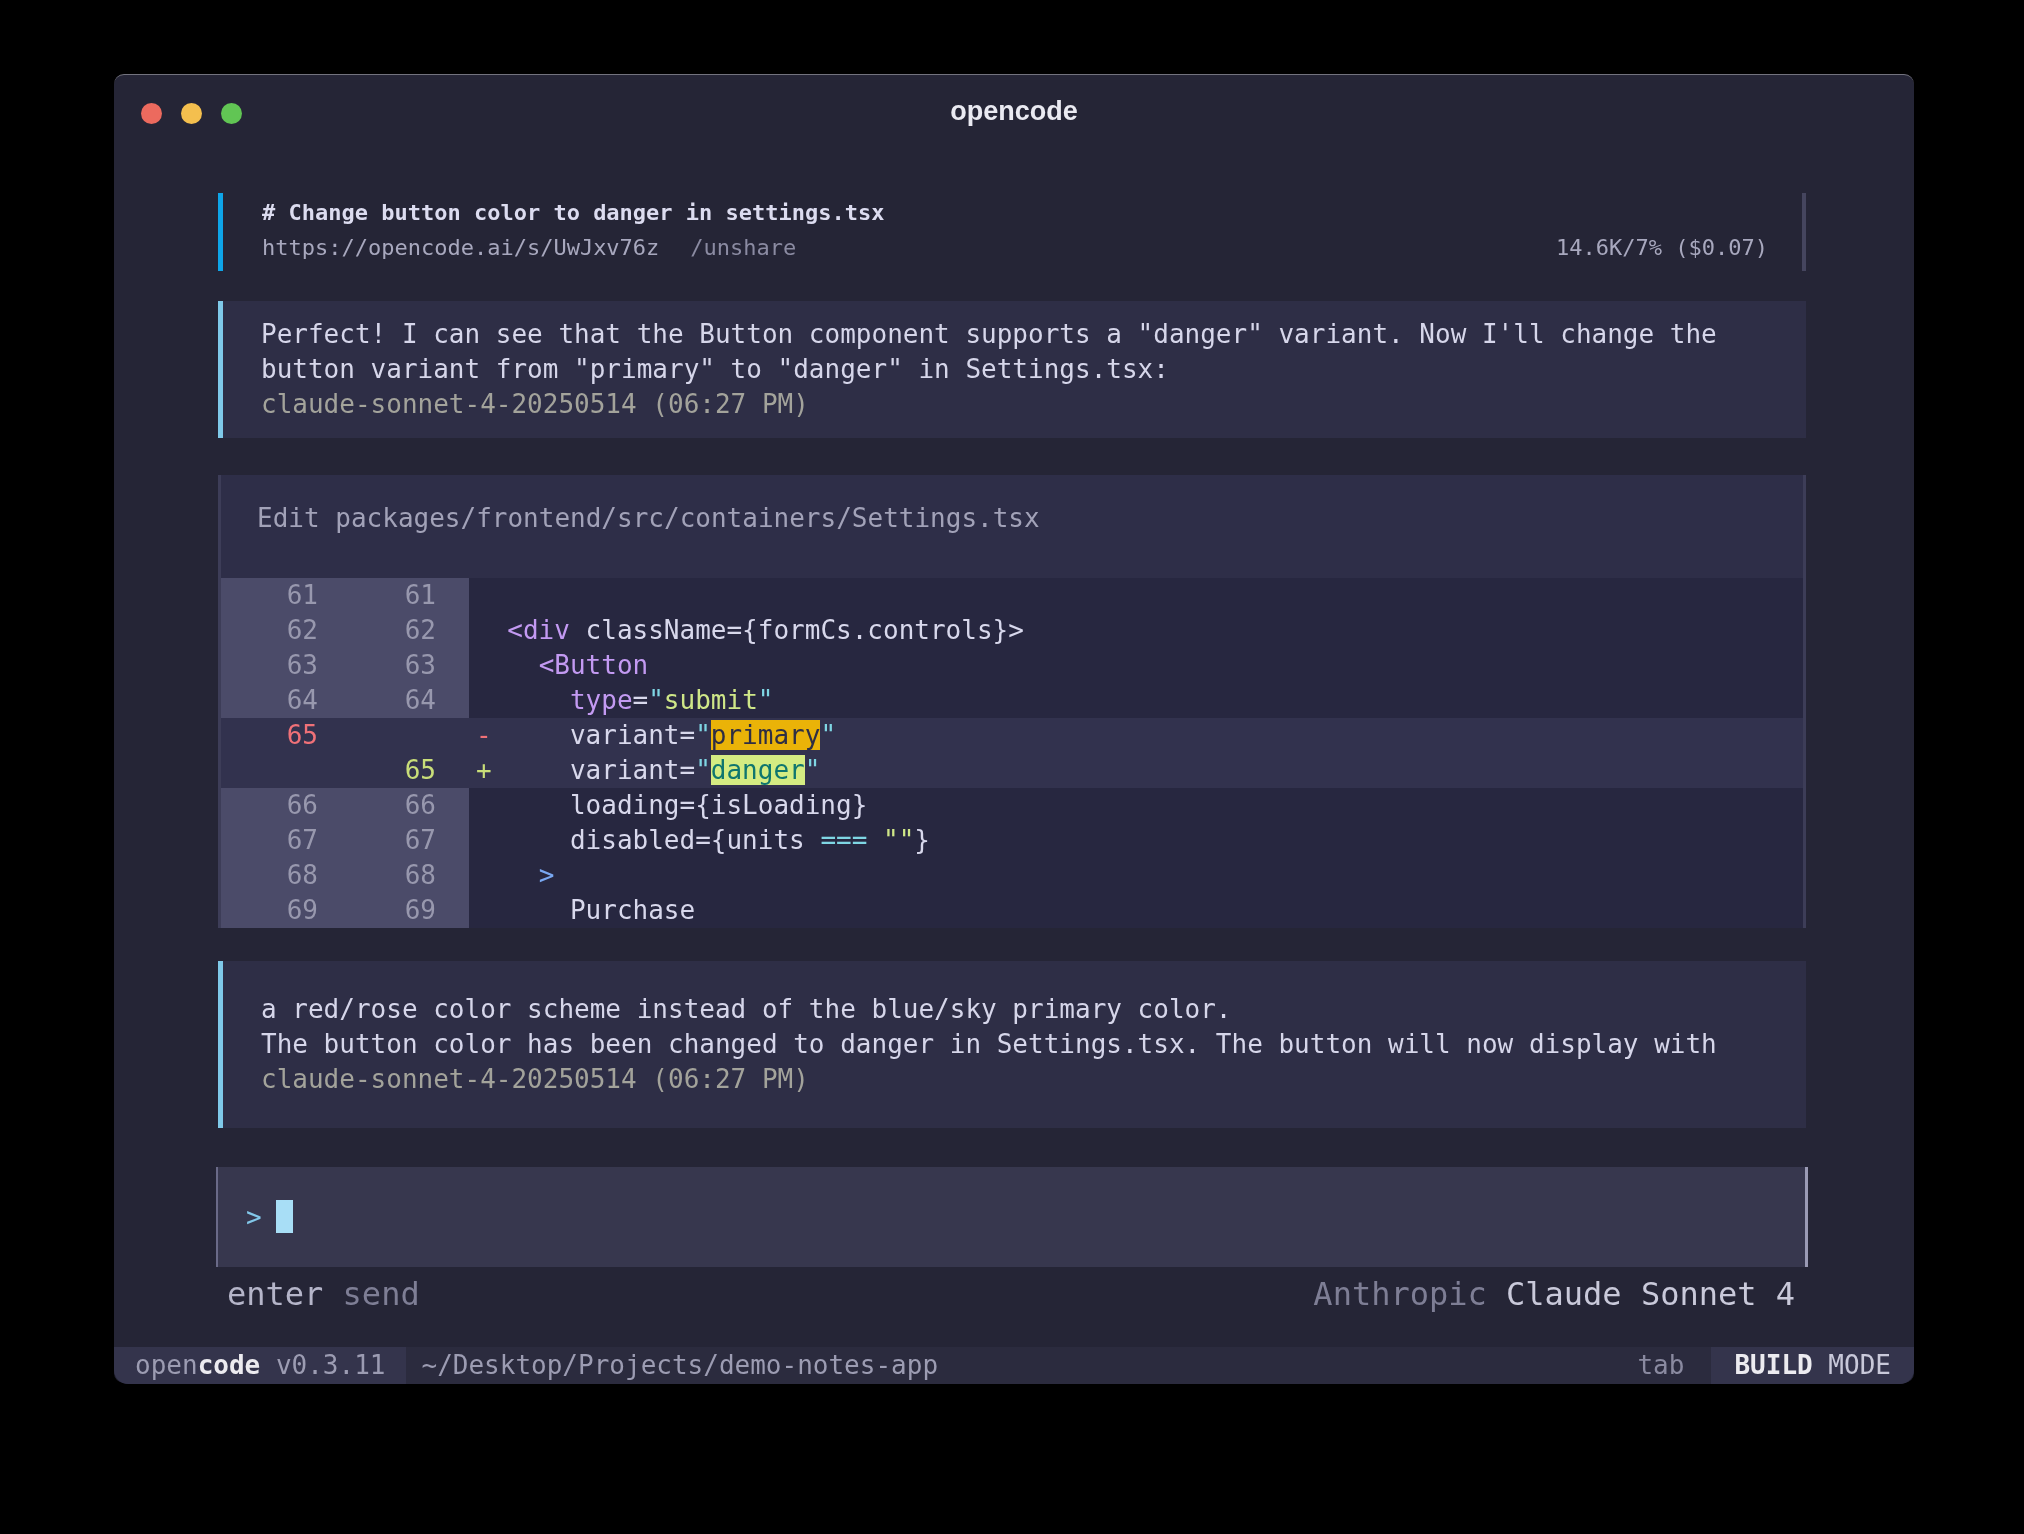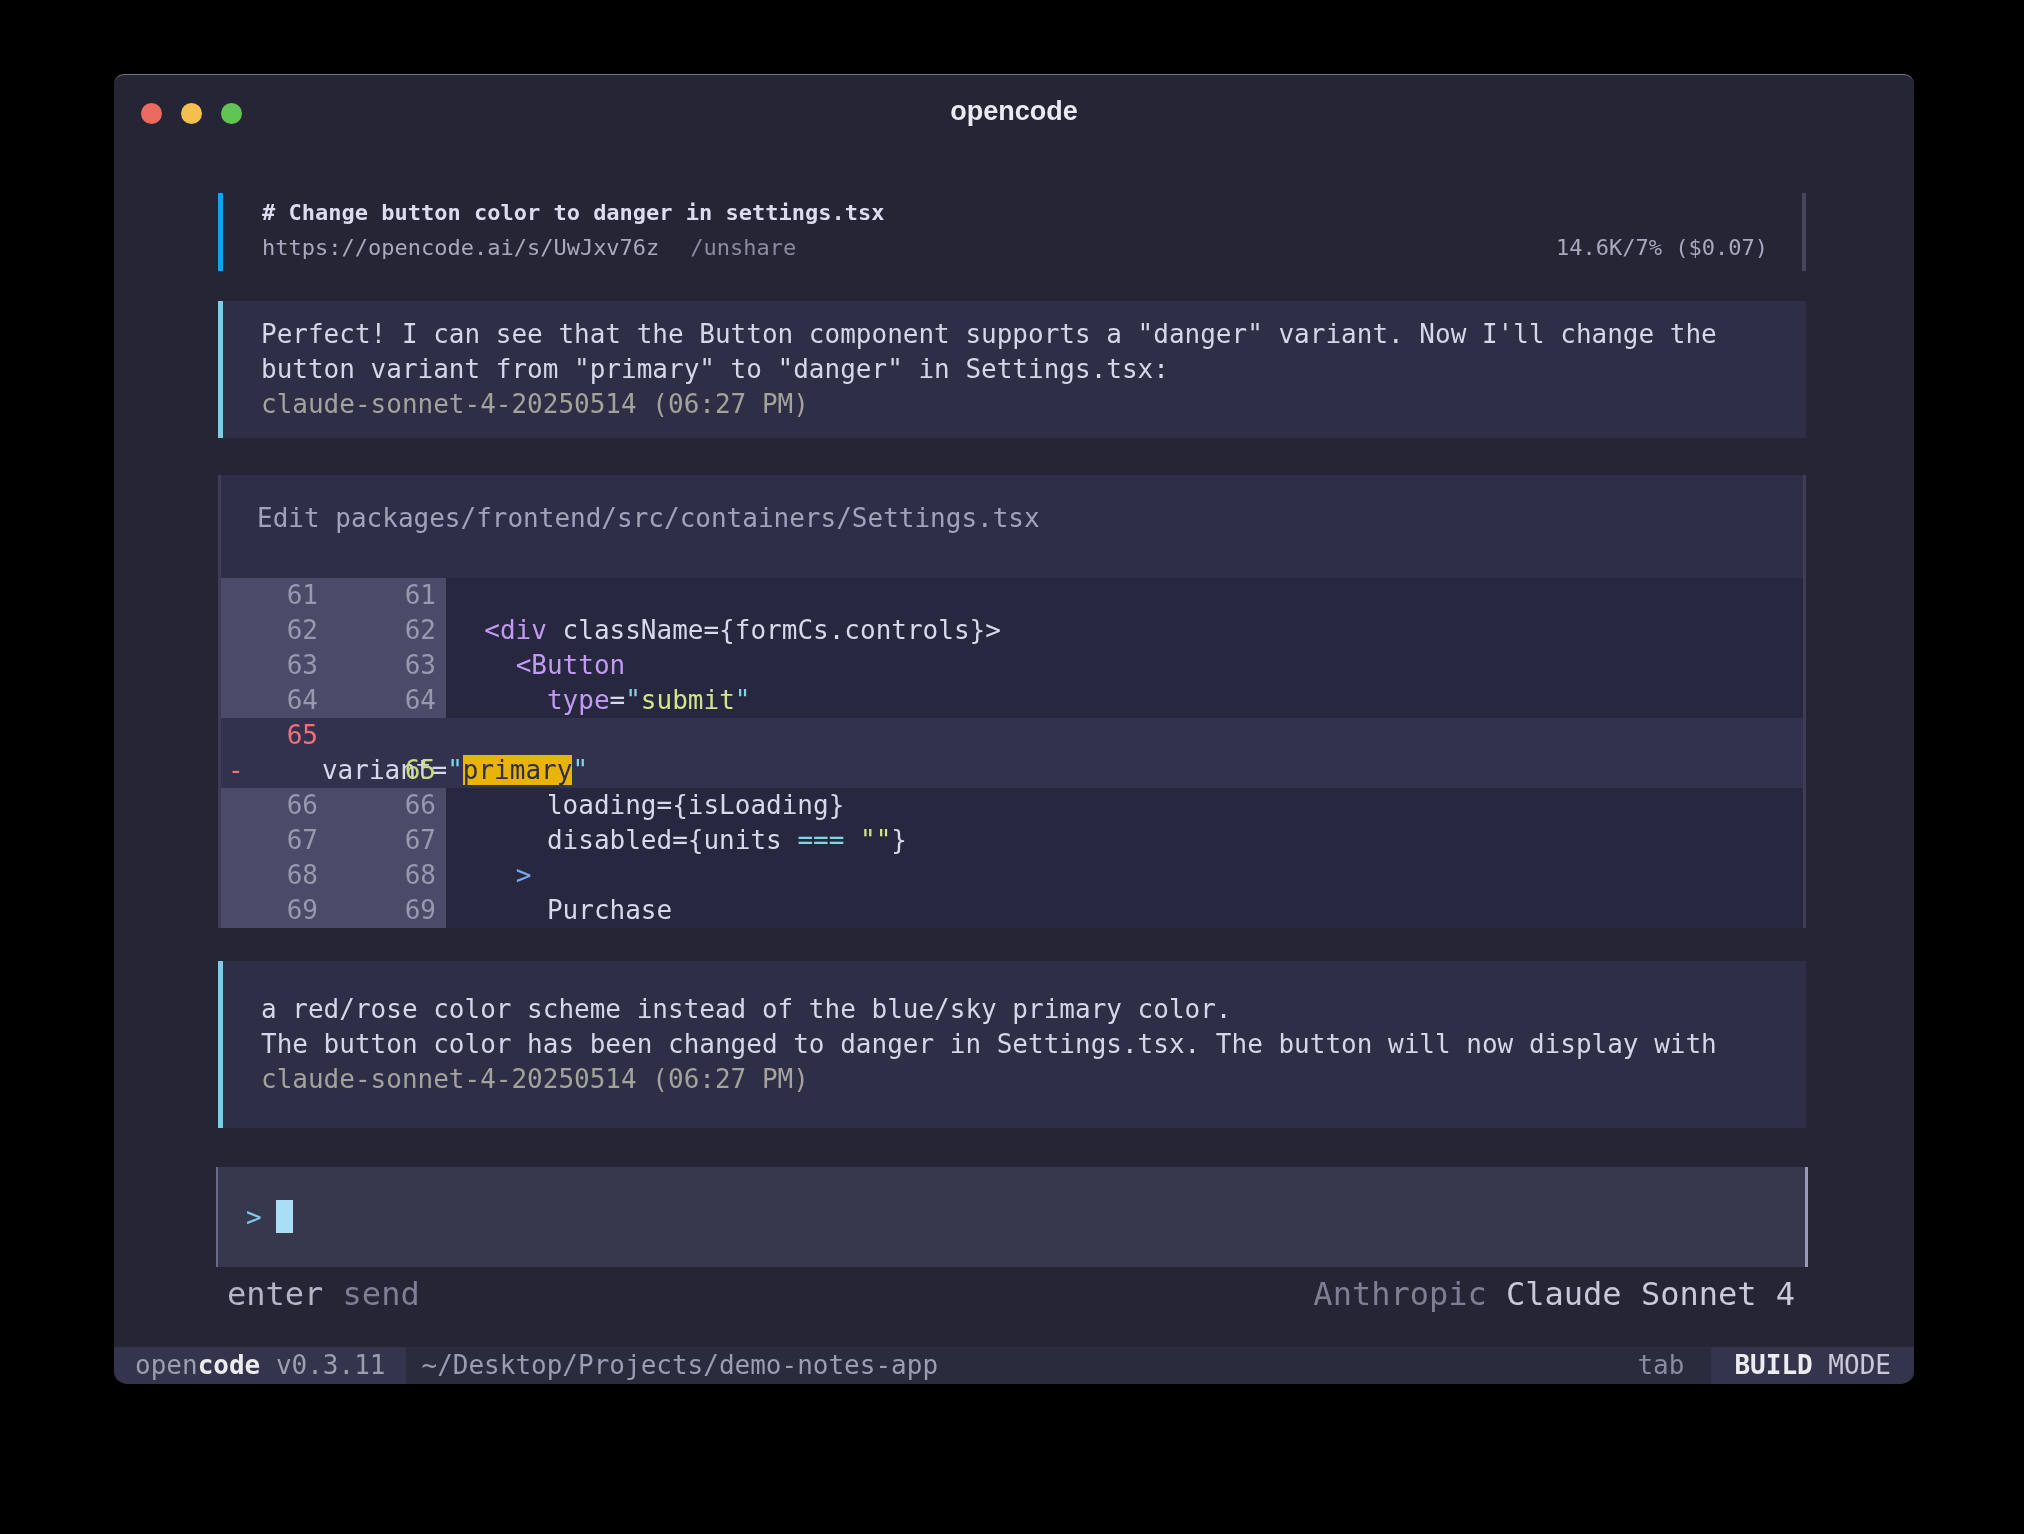--- a/index.html
+++ b/index.html
@@ -46,24 +46,24 @@
   
   .tool-block {
     position:absolute; left:104px; top:400px; width:1588px; height:453px;
     background:#2e2e48;
     border-left:3px solid #3d3d58; border-right:3px solid #3d3d58;
     font-size:26px; line-height:35px;
   }
   .tool-header { padding:26px 0 0 36px; color:#a2a2b8; height:103px; }
   .diff-rows { position:absolute; left:0; top:103px; width:1582px; }
   .diff-row { display:flex; height:35px; line-height:35px; }
-  .diff-gutter { display:flex; width:225px; flex:none; }
+  .diff-gutter { display:flex; width:248px; flex:none; }
   .row-ctx .diff-gutter { background:#4b4b69; }
   .row-ctx .diff-code-wrap { background:#272740; }
-  .row-del, .row-add { background:#32324e;flex-direction:column; }
+  .row-del, .row-add { background:#32324e; }
   .col-old { width:110px; text-align:right; padding-right:13px; color:#9898ae; }
   .col-new { width:115px; text-align:right; padding-right:10px; color:#9898ae; }
   .row-del .col-old { color:#f07178; }
   .row-add .col-new { color:#c9de79; }
   .diff-code-wrap { flex:1; }
   .diff-code { white-space:pre; padding-left:7px; font-family:inherit; font-size:26px; line-height:35px; }
   .seg-plain { color:#d8d8ec; }
   .seg-tag { color:#c39af2; }
   .seg-str { color:#cfe788; }
   .seg-quote { color:#7fd6e4; }

